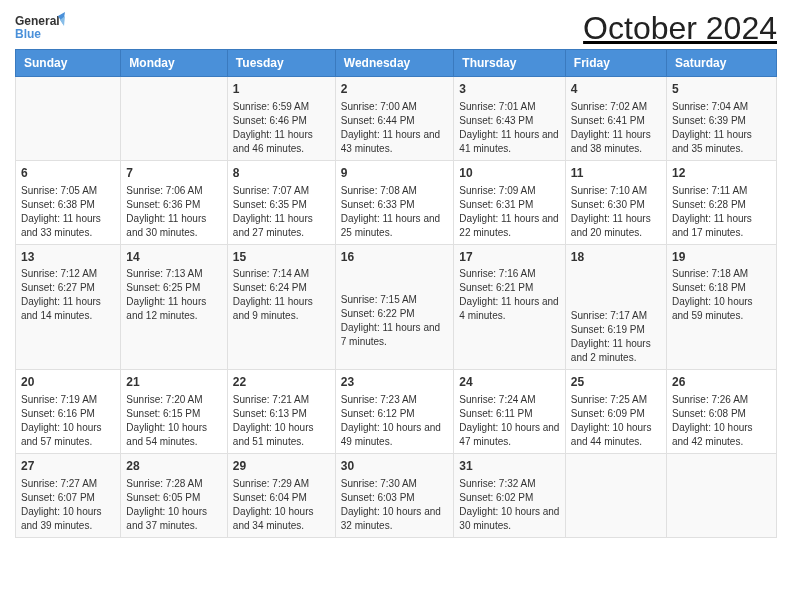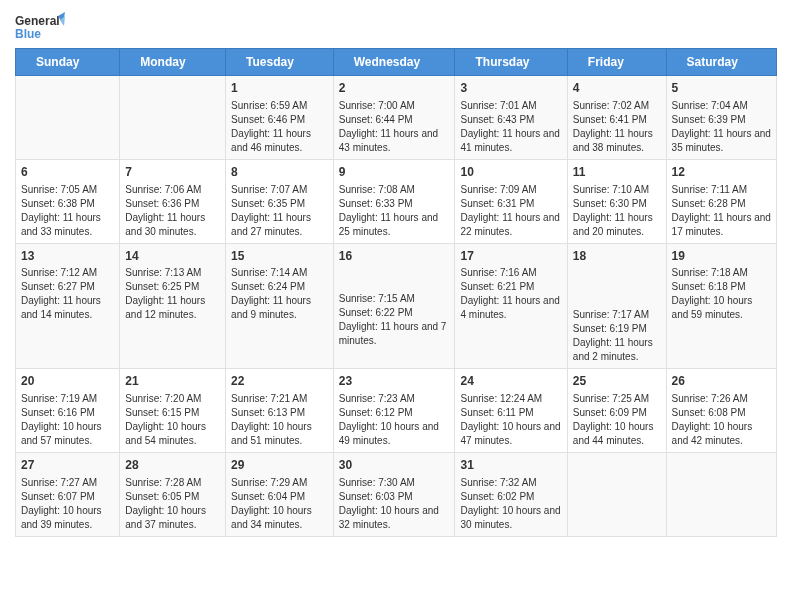--- a/index.html
+++ b/index.html
@@ -37,21 +37,21 @@
     table {
       width: 100%;
       border-collapse: collapse;
       font-size: 11px;
     }
     thead tr {
       background-color: #4a90d9;
       color: #fff;
     }
     thead th {
-      padding: 6px 20px;
+      padding: 6px 8px;
       text-align: left;
       font-weight: bold;
       font-size: 12px;
       border: 1px solid #3a7abf;
     }
     tbody tr {
       border-bottom: 1px solid #ddd;
     }
     tbody td {
       padding: 4px 5px;
@@ -84,20 +84,21 @@
 <div class="header-area">
   <div class="logo">
   <svg width="50" height="36" viewBox="0 0 50 36">
     <text x="0" y="15" font-size="12" font-weight="bold" font-family="Arial" fill="#333">General</text>
     <text x="0" y="28" font-size="12" font-weight="bold" font-family="Arial" fill="#4a90d9">Blue</text>
     <polygon points="43,6 50,2 48,14" fill="#4a90d9"></polygon>
     <polygon points="45,10 50,6 49,16" fill="#87bde8"></polygon>
   </svg>
 </div>
   <div class="title-area">
+    <div class="main-title">October 2024</div>
   </div>
 </div>
 
 <table>
   <thead>
     <tr>
       <th>Sunday</th>
       <th>Monday</th>
       <th>Tuesday</th>
       <th>Wednesday</th>
@@ -249,21 +250,21 @@
 Daylight: 10 hours and 51 minutes.</div>
         </td>
         <td>
           <span class="day-number">23</span>
           <div class="cell-content" style="white-space: pre-line;">Sunrise: 7:23 AM
 Sunset: 6:12 PM
 Daylight: 10 hours and 49 minutes.</div>
         </td>
         <td>
           <span class="day-number">24</span>
-          <div class="cell-content" style="white-space: pre-line;">Sunrise: 12:24 AM
+          <div class="cell-content" style="white-space: pre-line;">Sunrise: 7:24 AM
 Sunset: 6:11 PM
 Daylight: 10 hours and 47 minutes.</div>
         </td>
         <td>
           <span class="day-number">25</span>
           <div class="cell-content" style="white-space: pre-line;">Sunrise: 7:25 AM
 Sunset: 6:09 PM
 Daylight: 10 hours and 44 minutes.</div>
         </td>
         <td>

